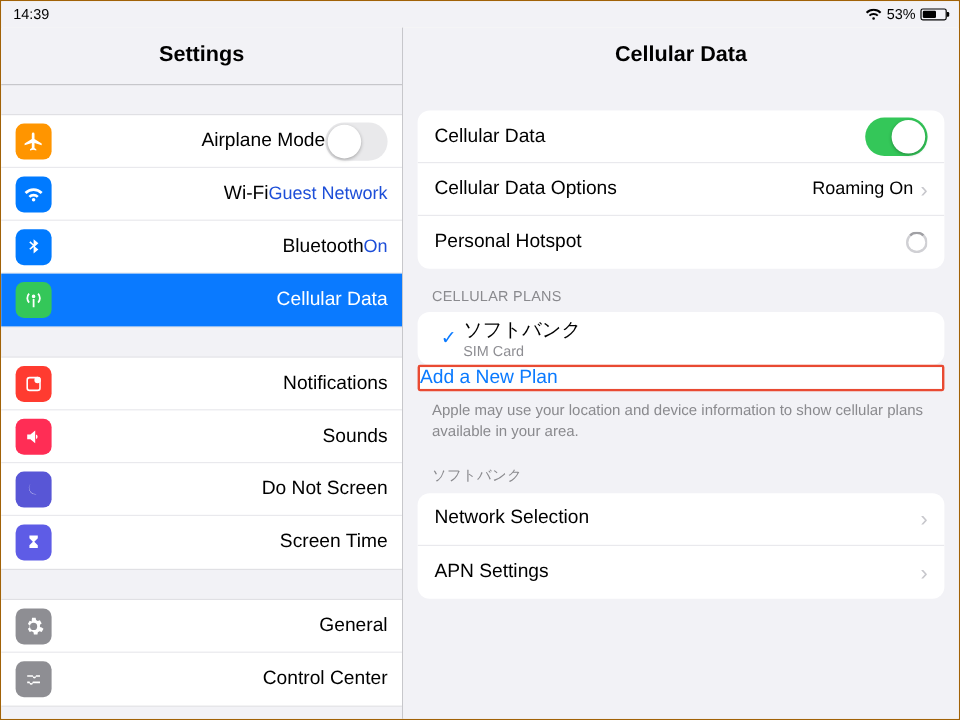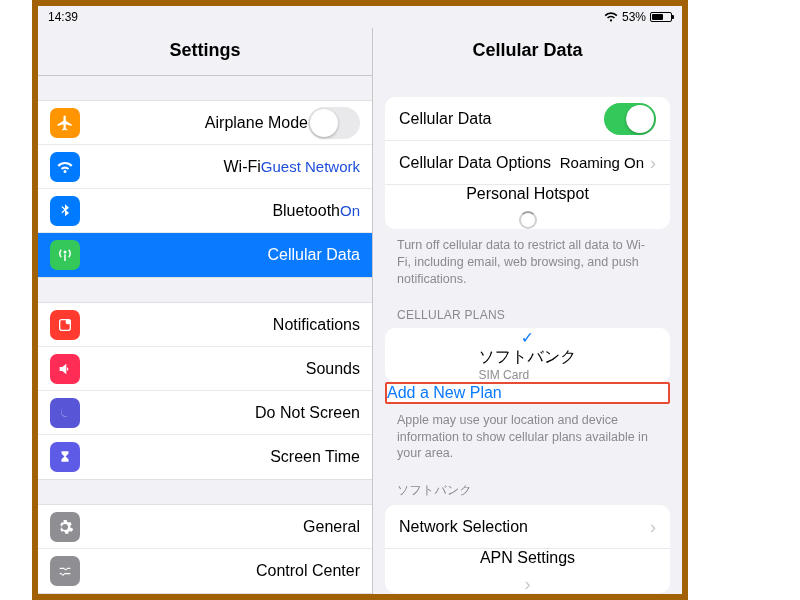--- a/index.html
+++ b/index.html
@@ -1,17 +1,17 @@
 <!DOCTYPE html>
 <html><head>
 <meta charset="utf-8">
 <style>
   * { box-sizing: border-box; margin: 0; padding: 0; }
   html, body { width: 800px; height: 600px; font-family: -apple-system, "Helvetica Neue", Arial, sans-serif; background: #fff; overflow: hidden; }
-  .root { width: 656px; height: 600px; display: flex; flex-direction: column; border: 6px solid #a16207; margin-left: 32px; }
+  .root { width: 800px; height: 600px; display: flex; flex-direction: column; border: 1px solid #a16207; }
   .statusbar { height: 22px; display: flex; align-items: center; justify-content: space-between; padding: 0 10px; font-size: 12px; color: #000; background: #f2f2f6; }
   .status-right { display: flex; align-items: center; gap: 4px; }
   .wifi-ico { width: 14px; height: 10px; }
   .battery { width: 22px; height: 10px; border: 1px solid #000; border-radius: 2px; position: relative; }
   .battery::after { content:""; position:absolute; right:-3px; top:2px; width:2px; height:4px; background:#000; border-radius:0 1px 1px 0; }
   .battery .fill { position:absolute; left:1px; top:1px; bottom:1px; width:55%; background:#000; border-radius:1px; }
   .columns { flex:1; display:flex; min-height:0; }
   
   .sidebar { width: 335px; background:#f2f2f6; border-right:1px solid #c7c7cb; display:flex; flex-direction:column; }
   .sidebar-title { text-align:center; font-weight:600; font-size:18px; padding:12px 0 14px; background:#f2f2f6; border-bottom:1px solid #c7c7cb; }
@@ -35,21 +35,21 @@
   .switch { width:52px; height:32px; border-radius:16px; background:#e9e9eb; position:relative; flex-shrink:0; }
   .switch.on { background:#34c759; }
   .switch .knob { position:absolute; top:2px; width:28px; height:28px; background:#fff; border-radius:50%; box-shadow:0 1px 3px rgba(0,0,0,.3); }
   .switch .knob { left:2px; }
   .switch.on .knob { left:22px; }
   
   .detail { flex:1; background:#f2f2f6; overflow-y:auto; }
   .detail-title { text-align:center; font-weight:600; font-size:18px; padding:12px 0 14px; background:#f2f2f6; }
   .section { margin: 0 12px; background:#fff; border-radius:10px; overflow:hidden; }
   .section .row { display:flex; align-items:center; min-height:44px; padding:0 14px; border-bottom:1px solid #e9e9ed; }
-  .section .row:last-child { border-bottom:none;flex-direction:column; }
+  .section .row:last-child { border-bottom:none; }
   .row .rlabel { font-size:16px; color:#000; flex:1; }
   .row .rvalue { font-size:15px; color:#000000; margin-right:6px; }
   .chevron { color:#c7c7cc; font-size:18px; line-height:1; }
   .footer-note { font-size:12.5px; color:#8a8a8e; padding:8px 24px 4px; line-height:1.35; }
   .section-header { font-size:12px; color:#8a8a8e; padding:16px 24px 6px; text-transform:uppercase; letter-spacing:.02em; }
   .section-header.nocaps { text-transform:none; }
   .plan-row { padding:6px 14px 6px 10px; }
   .check { color:#0a7aff; width:24px; text-align:center; font-size:16px; }
   .plan-text .name { font-size:16px; color:#000; }
   .plan-text .sub { font-size:12px; color:#8e8e93; }
@@ -194,21 +194,20 @@
         <div class="row">
           <span class="rlabel">Cellular Data Options</span>
           <span class="rvalue">Roaming On</span>
           <span class="chevron">›</span>
         </div>
         <div class="row">
           <span class="rlabel">Personal Hotspot</span>
           <div class="spinner"></div>
         </div>
       </div>
-      <div class="footer-note">Turn off cellular data to restrict all data to Wi-Fi, including email, web browsing, and push notifications.</div>
 
       <div class="section-header">CELLULAR PLANS</div>
       <div class="section">
         <div class="row plan-row">
           <span class="check">✓</span>
           <div class="plan-text" style="flex:1">
             <div class="name">ソフトバンク</div>
             <div class="sub">SIM Card</div>
           </div>
         </div>

